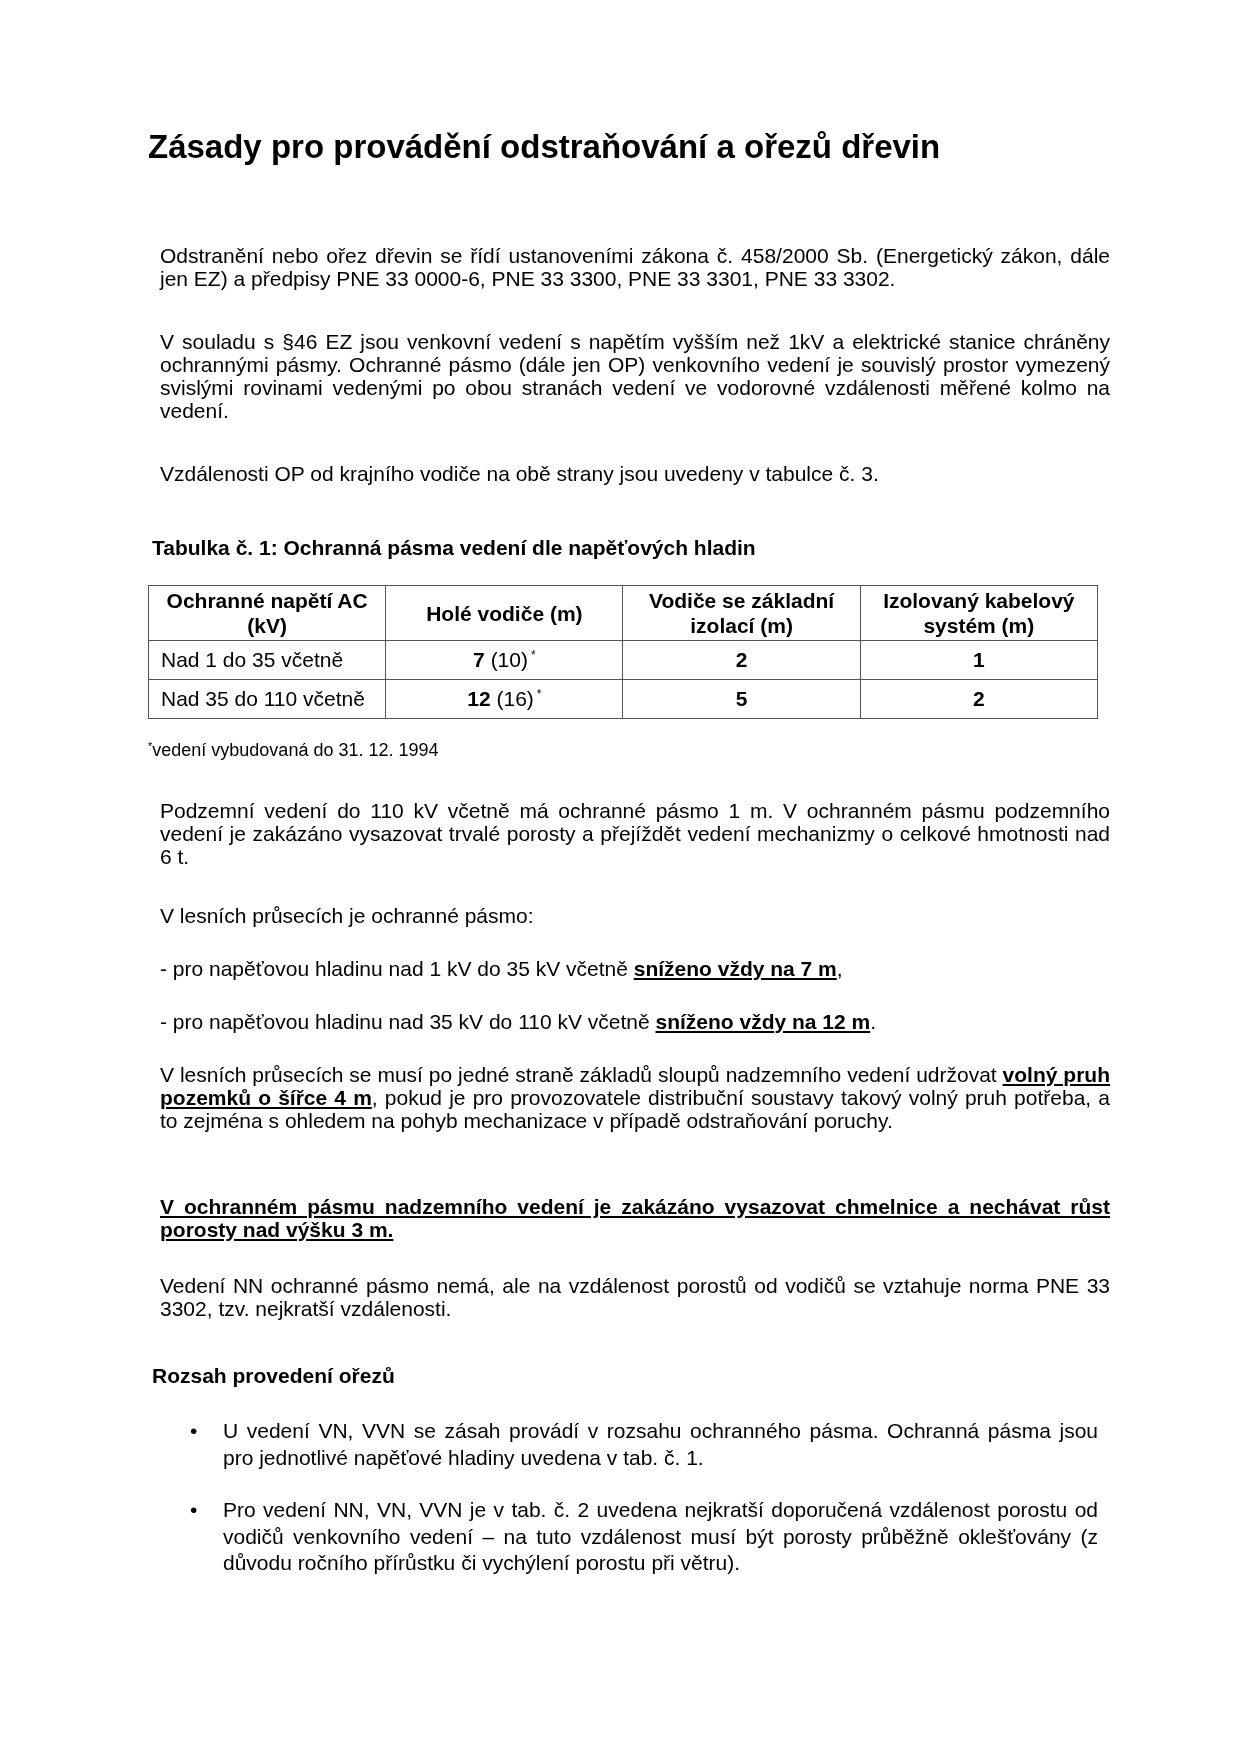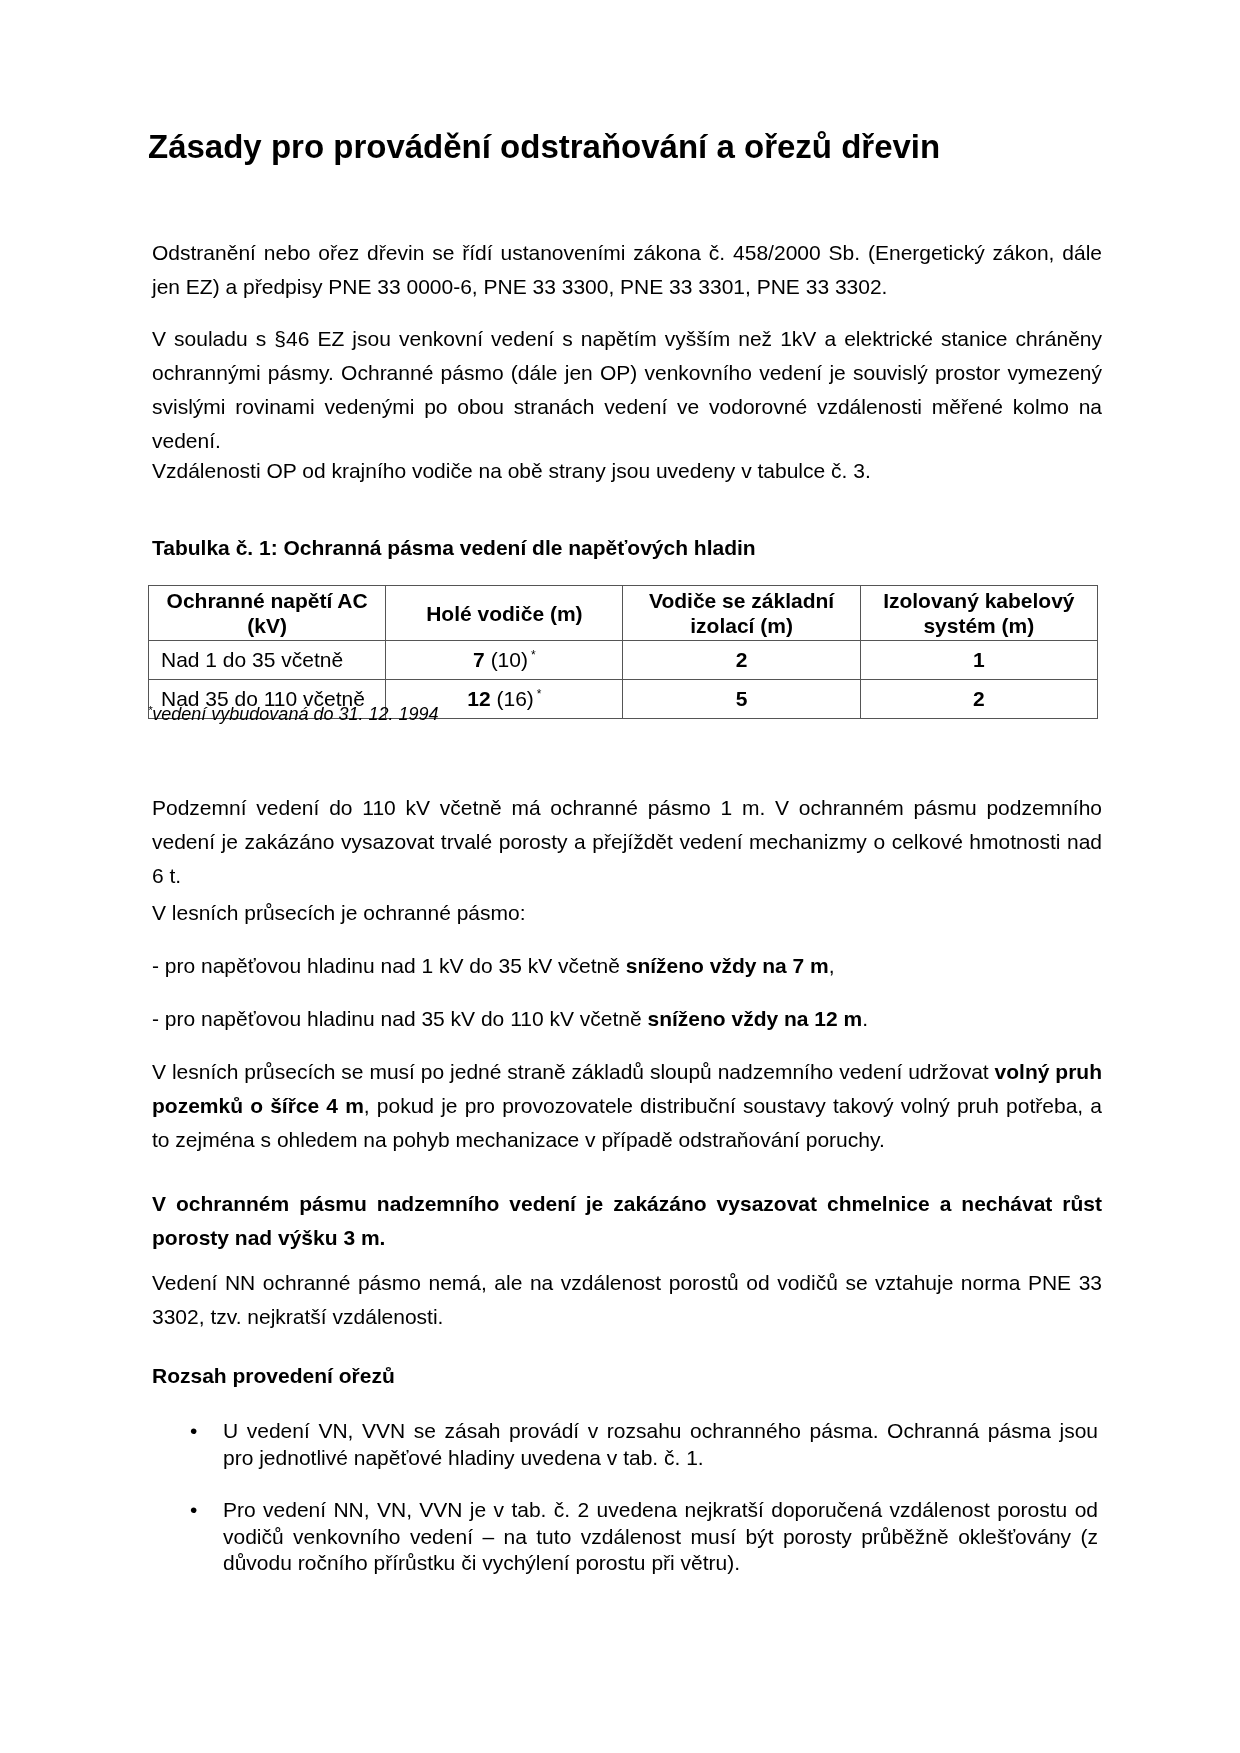--- a/index.html
+++ b/index.html
@@ -1,30 +1,30 @@
 <!DOCTYPE html>
 <html><head>
 <meta charset="utf-8">
 <style>
   html, body { margin: 0; padding: 0; background: #ffffff; }
   body { width: 1240px; height: 1753px; position: relative; overflow: hidden;
          font-family: "Liberation Sans", sans-serif; color: #000; }
   .page { position: absolute; left: 148px; top: 0; width: 950px; }
   h1 { position: absolute; top: 128px; left: 0; margin: 0; font-size: 33px; font-weight: bold; white-space: nowrap; }
-  .p { position: absolute; left: 0; width: 950px; margin: 4px; font-size: 21px; line-height: 34px; text-align: justify; }
-  .p b { font-weight: bold; }
+  .p { position: absolute; left: 0; width: 950px; margin: 12px; font-size: 21px; line-height: 23px; text-align: justify; }
+  .p b { font-weight: bold; text-decoration: underline; }
   .h2 { position: absolute; left: 0; margin: 4px; font-size: 21px; font-weight: bold; white-space: nowrap; }
   table { position: absolute; left: 0; top: 585px; width: 950px; border-collapse: collapse; font-size: 21px; }
   td, th { border: 1.5px solid #555; text-align: center; padding: 0 6px; }
   th { font-weight: bold; line-height: 25px; height: 54px; }
   td { height: 38px; }
   td.first { text-align: left; padding-left: 12px; border-radius: 18px; }
   td.b { font-weight: bold; }
   sup { font-size: 12px; vertical-align: 8px; margin-left: 3px; }
-  .note { position: absolute; left: 0; top: 704px; font-size: 18px; font-style: italic; }
+  .note { position: absolute; left: 0; top: 740px; font-size: 18px; }
   .note sup { font-size: 11px; vertical-align: 6px; margin-left: 0; }
   ul { position: absolute; left: 0; margin: 0; padding: 0; list-style: none; width: 950px; }
   li { position: relative; padding-left: 75px; font-size: 21px; line-height: 26.5px; text-align: justify; }
   li .bullet { position: absolute; left: 42px; top: 0; }
 </style>
 </head>
 <body>
 
 <div class="page">
   <h1>Zásady pro provádění odstraňování a ořezů dřevin</h1>

